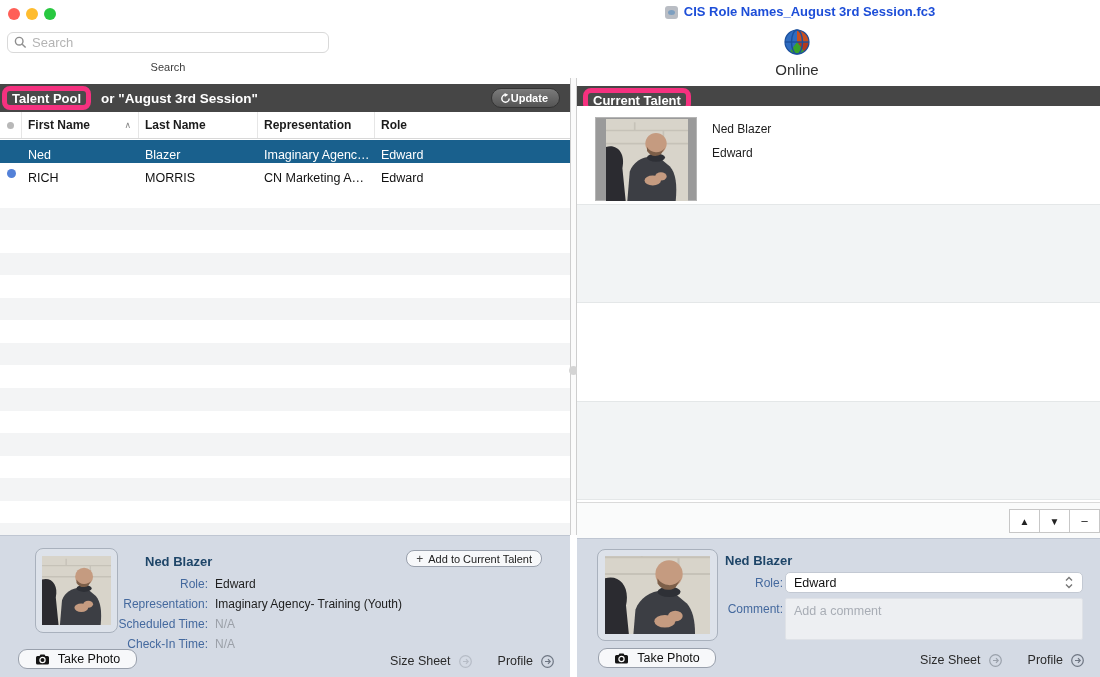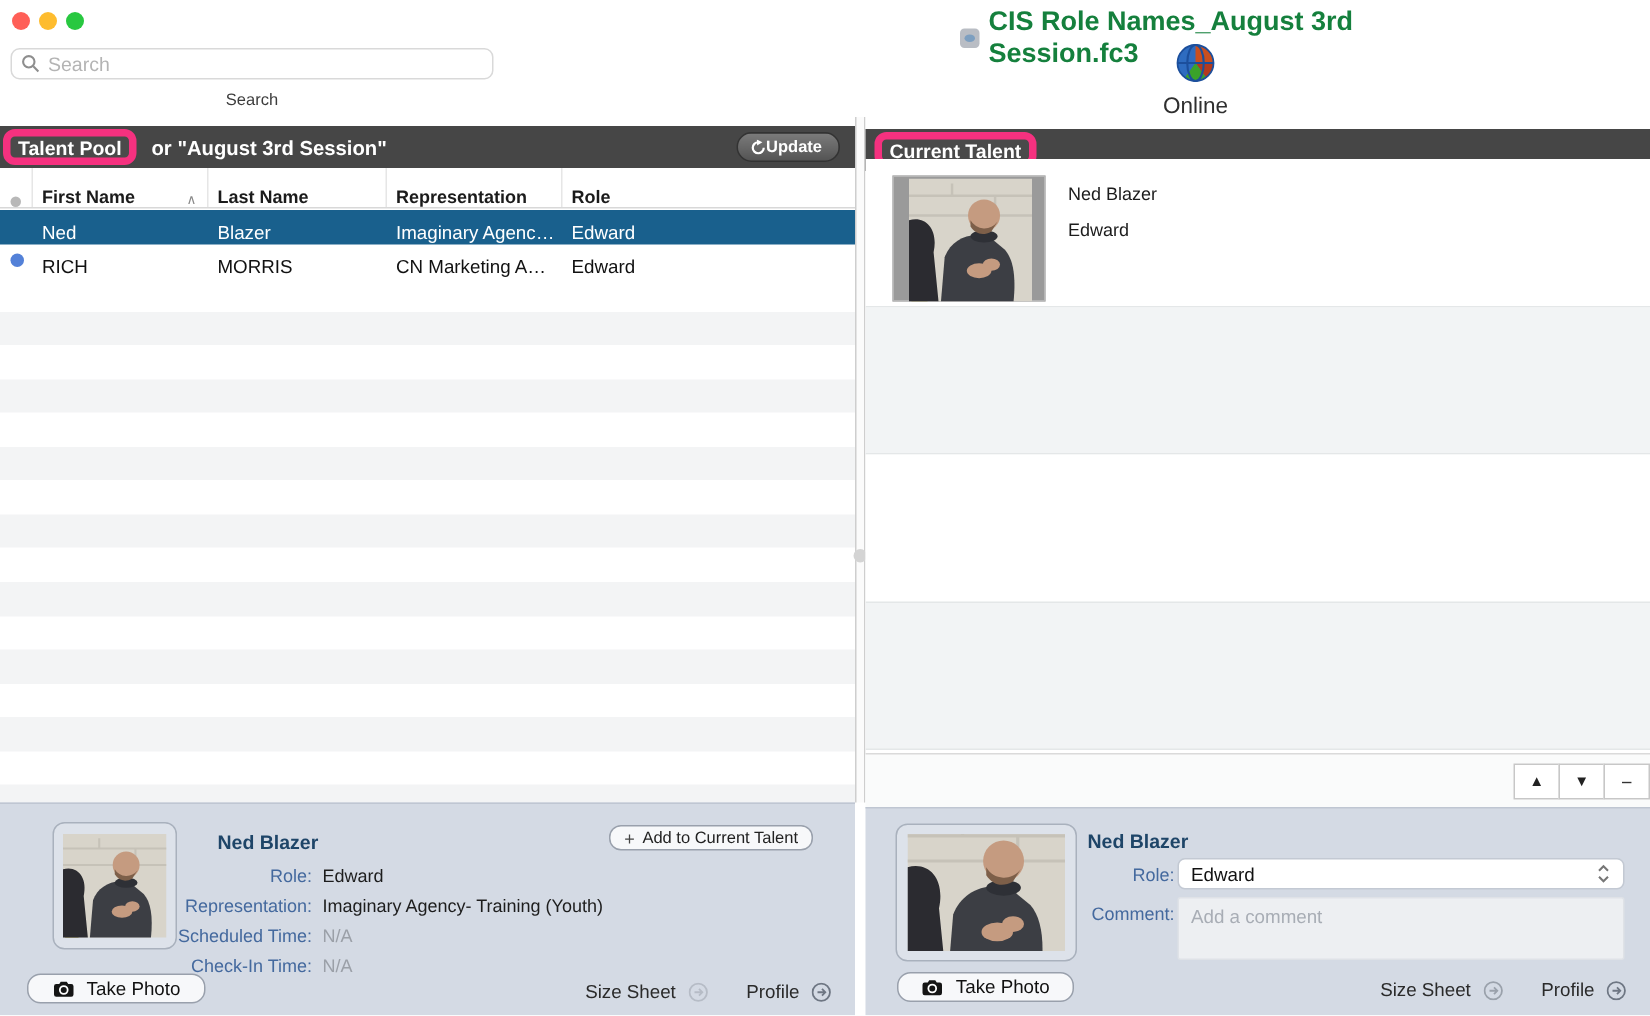--- a/index.html
+++ b/index.html
@@ -10,38 +10,38 @@
   
   .titlebar { position:absolute; left:0; top:0; width:1100px; height:78px; background:#fff; }
   .tl { position:absolute; top:8px; width:12px; height:12px; border-radius:50%; }
   .tl.red{ left:8px; background:#ff5f57; }
   .tl.yellow{ left:26px; background:#febc2e; }
   .tl.green{ left:44px; background:#28c840; }
   .search-field { position:absolute; left:7px; top:32px; width:322px; height:21px; border:1px solid #d9d9d9; border-radius:6px; background:#fff; display:flex; align-items:center; padding:0 6px; }
   .search-field input { border:none; outline:none; flex:1; font-size:13px; color:#333; margin-left:5px; font-family:inherit; background:transparent; }
   .search-field input::placeholder { color:#b4b4b4; }
   .toolbar-item-label { position:absolute; top:61px; left:7px; width:322px; text-align:center; font-size:11px; color:#3d3d3d; }
-  .win-title { position:absolute; left:640px; top:4px; width:320px; display:flex; align-items:center; justify-content:center; gap:6px; font-size:18px; font-weight:bold; color:#15803d; }
+  .win-title { position:absolute; left:640px; top:4px; width:320px; display:flex; align-items:flex-end; justify-content:center; gap:6px; font-size:13px; font-weight:bold; color:#1d4ed8; }
   .proxy-icon { width:13px; height:13px; border-radius:3px; background:#b9bdc4; position:relative; flex:0 0 auto; }
   .proxy-icon::after { content:""; position:absolute; left:3px; top:4px; width:7px; height:5px; border-radius:50%; background:#7d9fc0; }
   .online-item { position:absolute; left:762px; top:29px; width:70px; text-align:center; }
   .online-item .globe { display:inline-block; }
   .online-item .lbl { margin-top:2px; font-size:15px; color:#2f2f2f; }
 
   
   .panel-header { position:absolute; height:28px; background:#464646; }
   .hl-box { position:absolute; top:2px; height:24px; border:5px solid #f5317f; border-radius:8px; display:flex; align-items:center; padding:0 5px; color:#fff; font-weight:bold; font-size:13px; white-space:nowrap; background:#4a4a4a; }
   .hdr-rest { position:absolute; top:0; height:28px; display:flex; align-items:center; color:#fff; font-weight:bold; font-size:13.5px; white-space:nowrap; }
   .update-btn { position:absolute; right:10px; top:4px; height:20px; padding:0 11px 0 8px; border-radius:10px; background:linear-gradient(#7b7b7b,#545454); border:1px solid #333; color:#fff; font-weight:bold; font-size:11px; display:flex; align-items:center; cursor:default; }
 
   
   .pool-panel { position:absolute; left:0; top:84px; width:570px; height:457px; background:#fff; }
   .pool-header { left:0; top:0; width:570px; }
   .thead { position:absolute; left:0; top:28px; width:570px; height:27px; background:#fff; border-bottom:1px solid #d8d8d8; display:flex; align-items:center; font-size:12px; font-weight:bold; color:#1b1b1b; }
-  .thead .col { display:flex; align-items:flex-end; height:100%; border-right:1px solid #e6e6e6; padding-left:6px; }
+  .thead .col { display:flex; align-items:center; height:100%; border-right:1px solid #e6e6e6; padding-left:6px; }
   .thead .col:last-child { border-right:none; }
   .c-dot { width:22px; flex:0 0 22px; display:flex; align-items:center; justify-content:center; }
   .graydot { width:7px; height:7px; border-radius:50%; background:#b8b8b8; }
   .bluedot { width:9px; height:9px; border-radius:50%; background:#5381d8; }
   .col.c1 { width:117px; flex:0 0 117px; }
   .col.c2 { width:119px; flex:0 0 119px; }
   .col.c3 { width:117px; flex:0 0 117px; }
   .col.c4 { flex:1; }
   .sort-arrow { margin-left:auto; margin-right:7px; color:#8a8a8a; font-size:9px; font-weight:normal; }
   .tbody { position:absolute; left:0; top:56px; width:570px; height:401px; overflow:hidden; }

